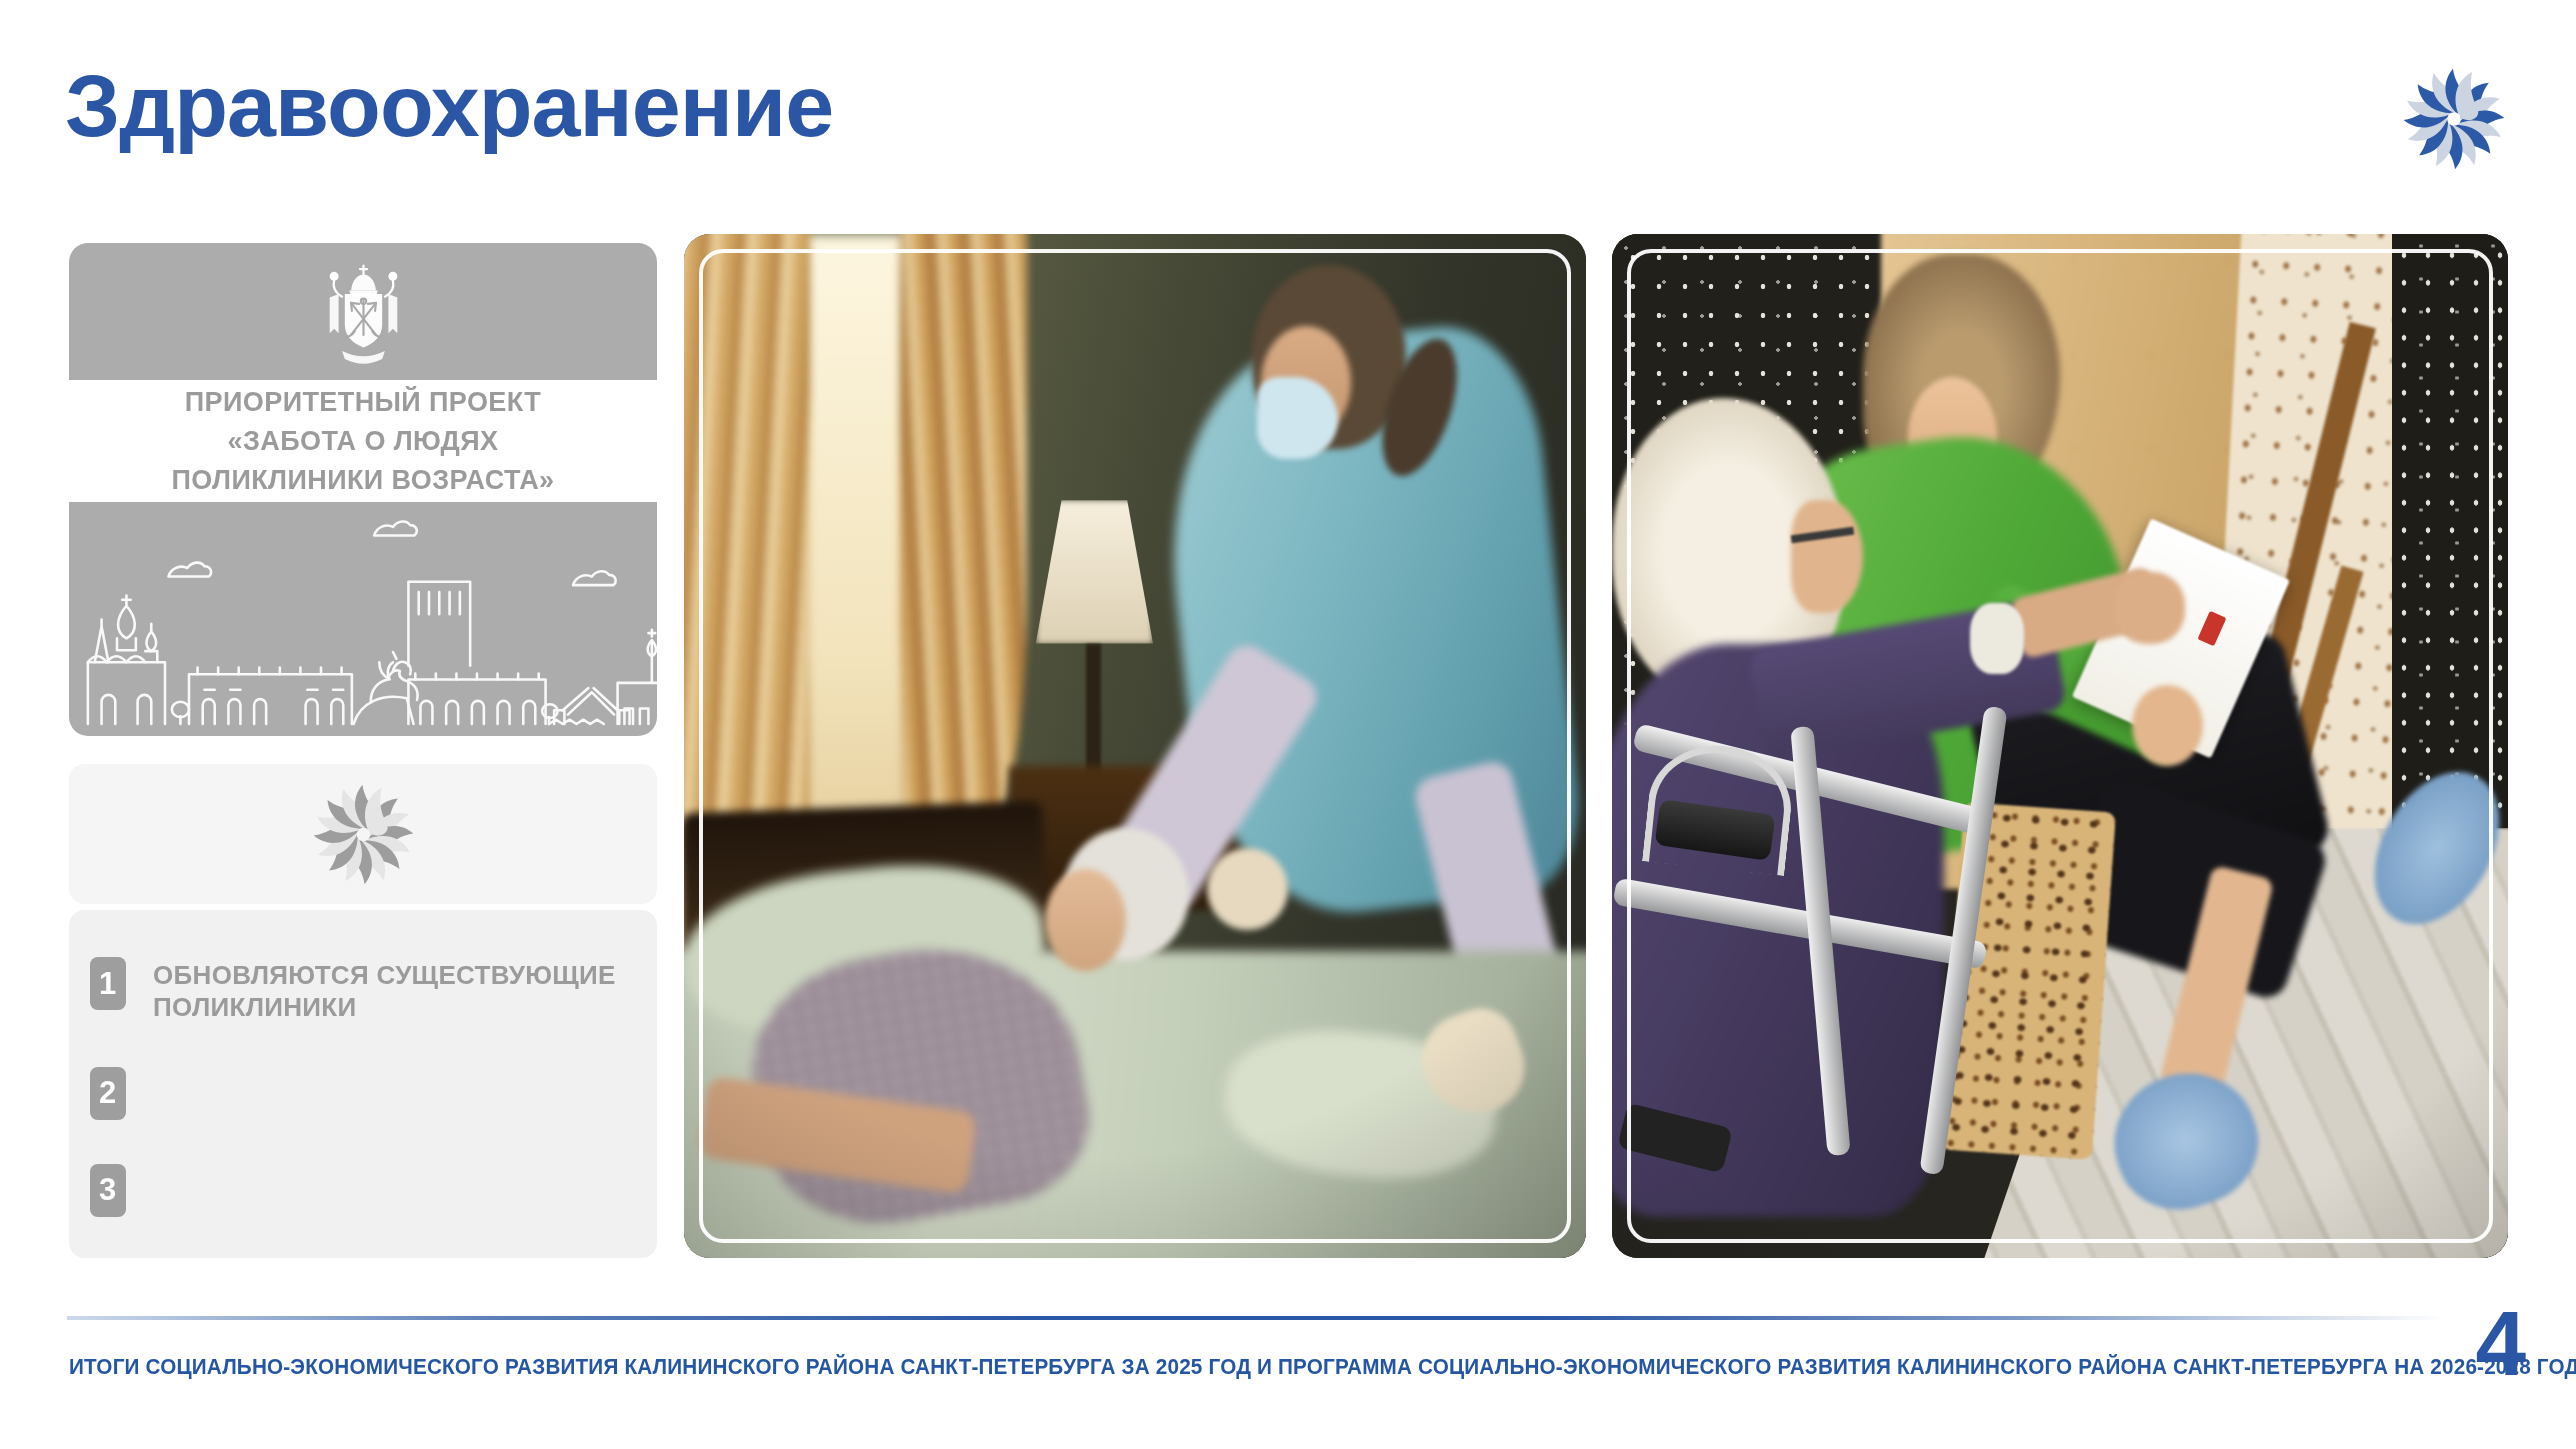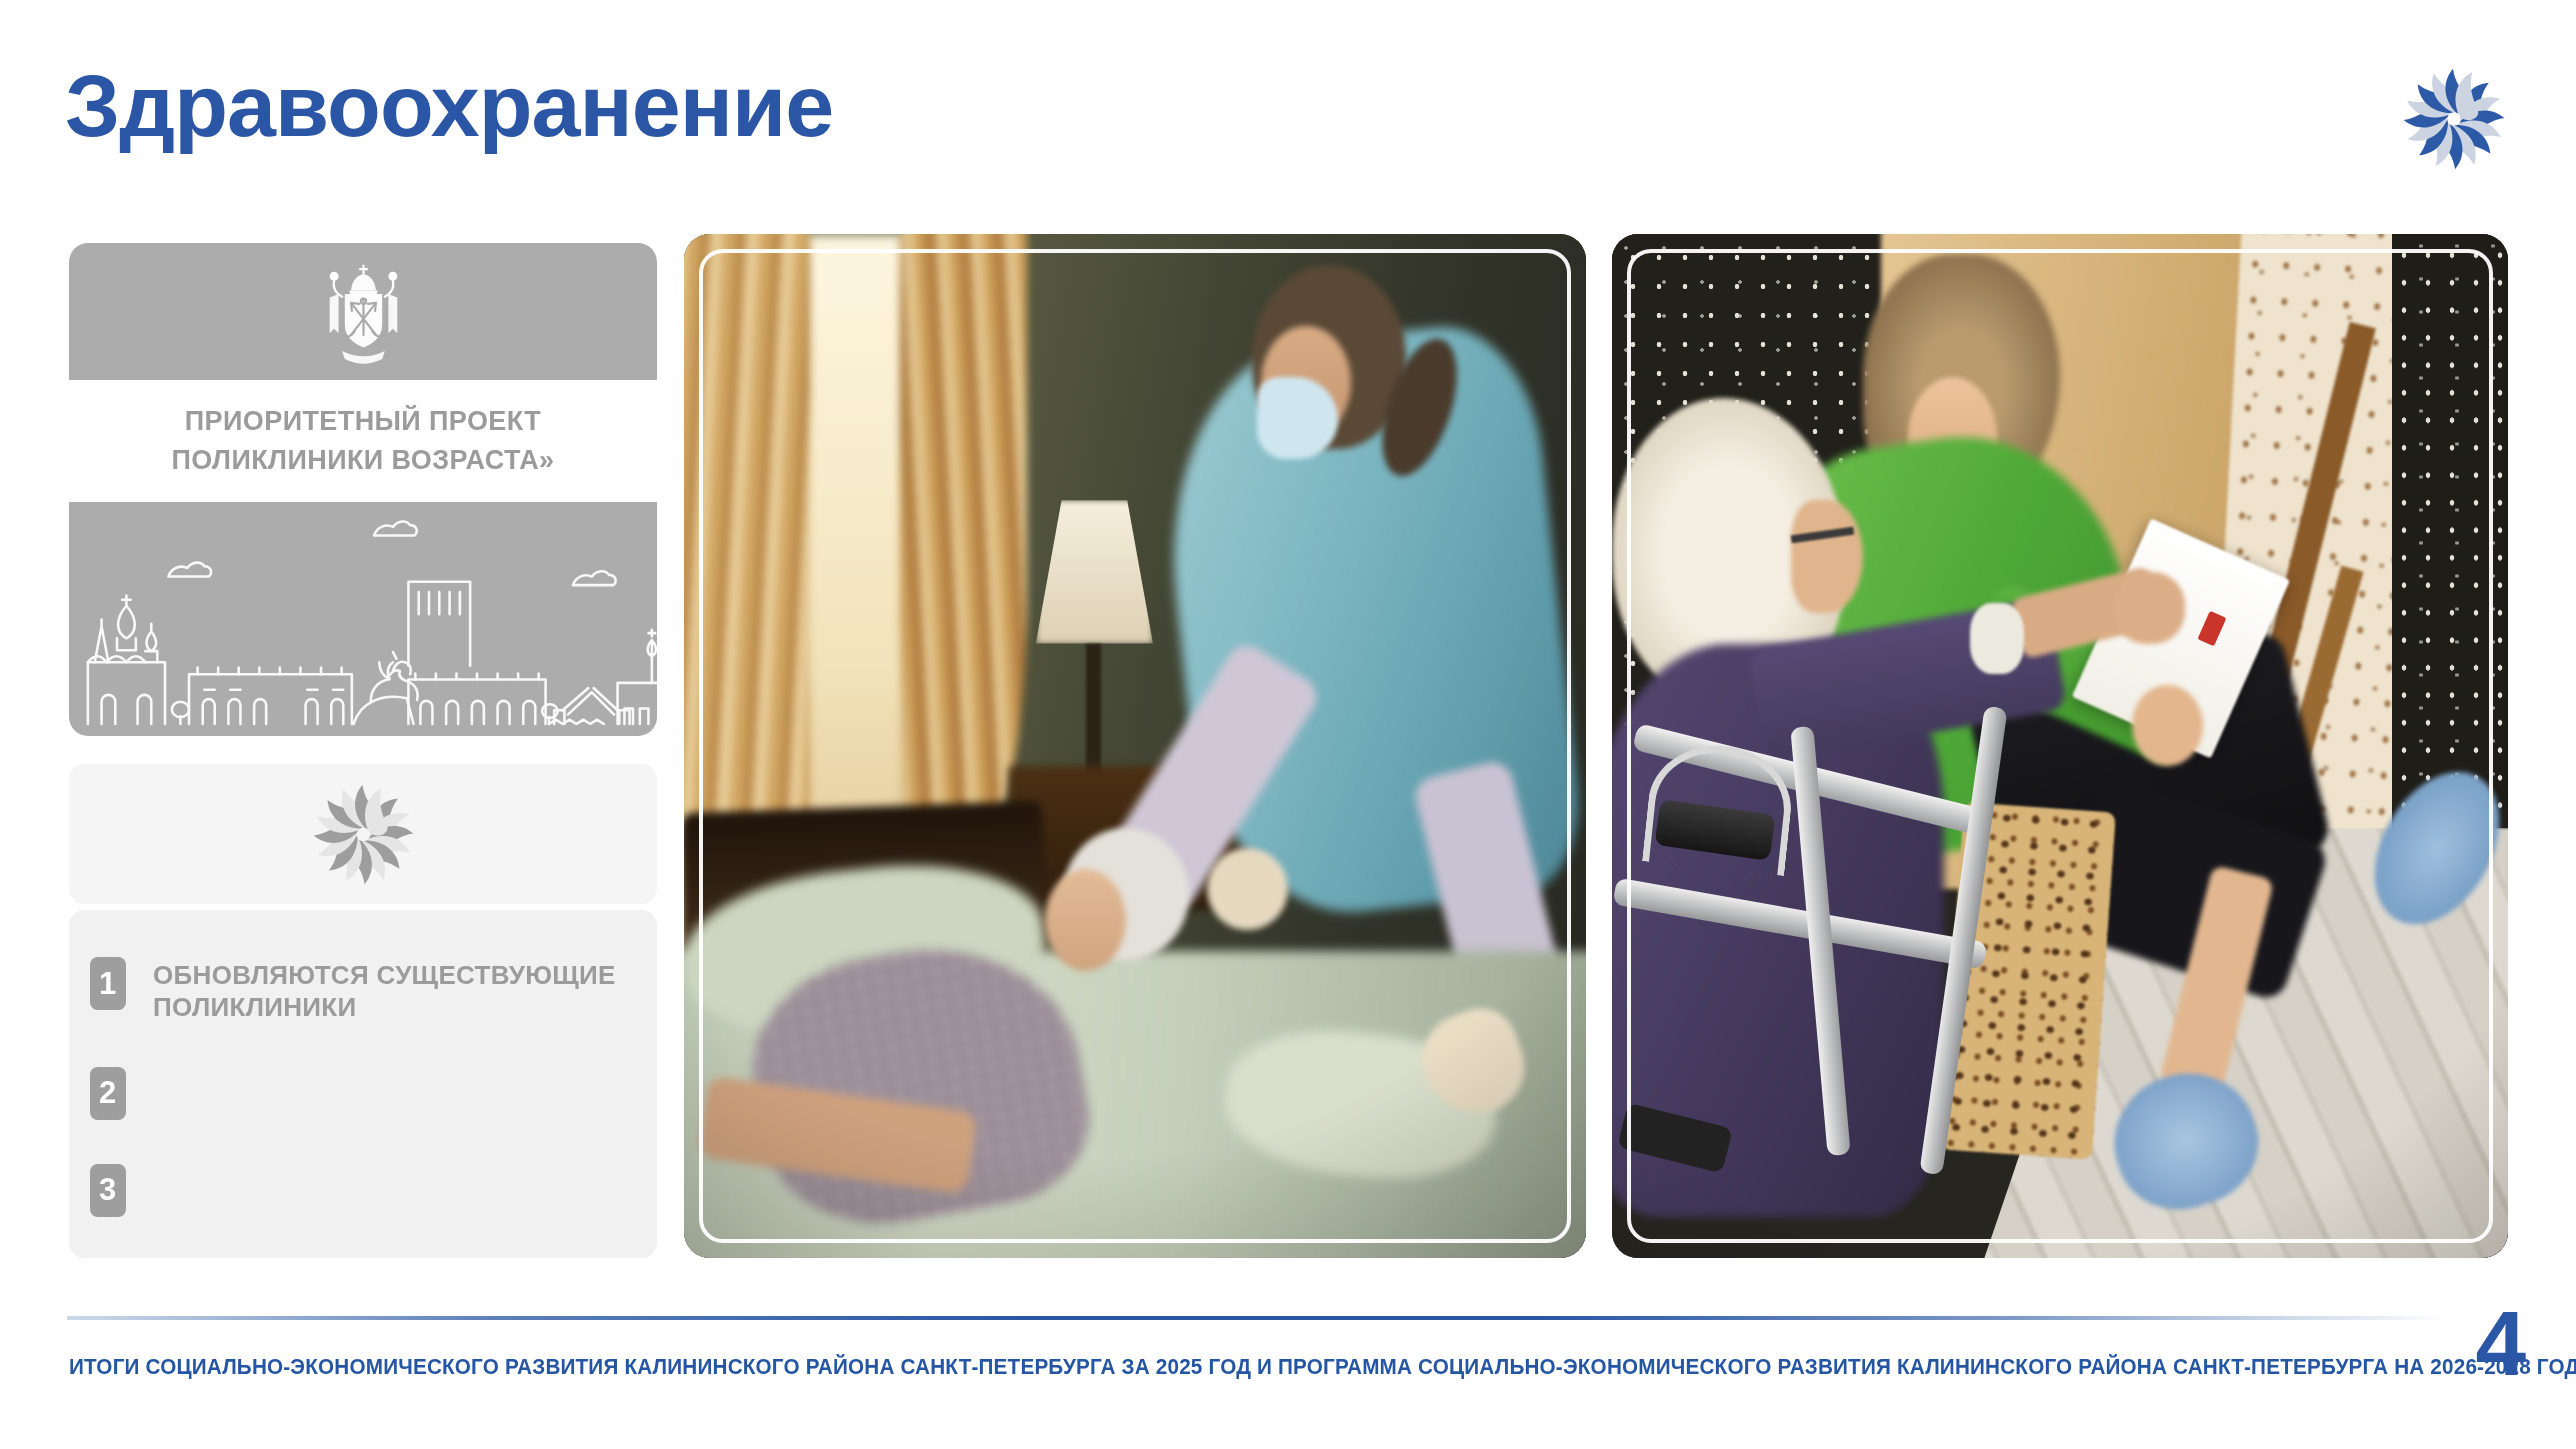--- a/index.html
+++ b/index.html
@@ -196,20 +196,21 @@
           <path d="M50 42 v40"></path>
           <circle cx="50" cy="44" r="3"></circle>
         </g>
         <path d="M26 100 c16 8 32 8 48 0 l-3 9 c-14 7 -28 7 -42 0 z" fill="#fff" stroke="none" opacity=".9"></path>
       </g>
     </svg>
   </div>
 
   <div class="band-title">
     <span>ПРИОРИТЕТНЫЙ ПРОЕКТ</span>
+    <span>«ЗАБОТА О ЛЮДЯХ</span>
     <span>ПОЛИКЛИНИКИ ВОЗРАСТА»</span>
   </div>
 
   <div class="band-skyline">
     <svg viewBox="0 0 686 272" preserveAspectRatio="xMidYMax meet">
       <g class="sk">
         <path d="M116 86 c3 -10 14 -14 22 -10 c6 -8 16 -8 20 -2 c8 0 10 8 5 12 l-44 0 z"></path>
         <path d="M356 38 c3 -10 14 -14 22 -10 c6 -8 16 -8 20 -2 c8 0 10 8 5 12 l-44 0 z"></path>
         <path d="M588 96 c3 -10 14 -14 22 -10 c6 -8 16 -8 20 -2 c8 0 10 8 5 12 l-44 0 z"></path>
         <path d="M22 258 V186 H112 V258"></path>

